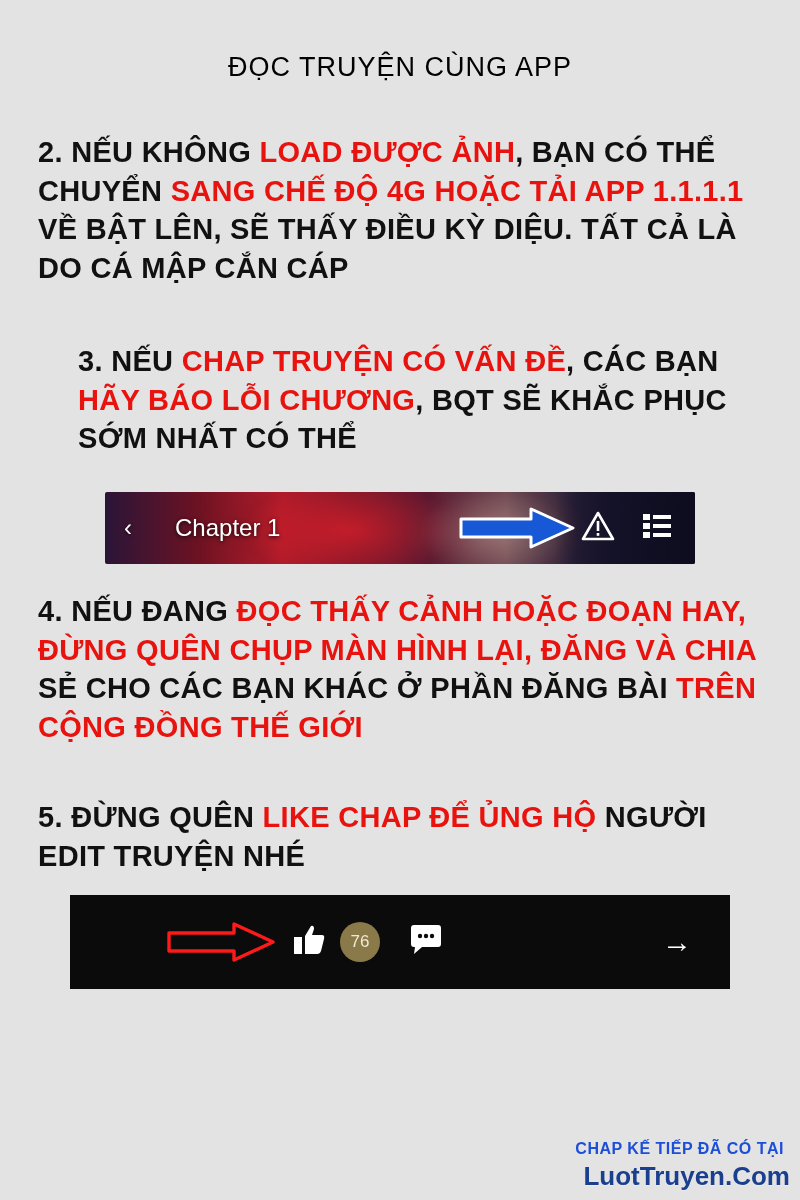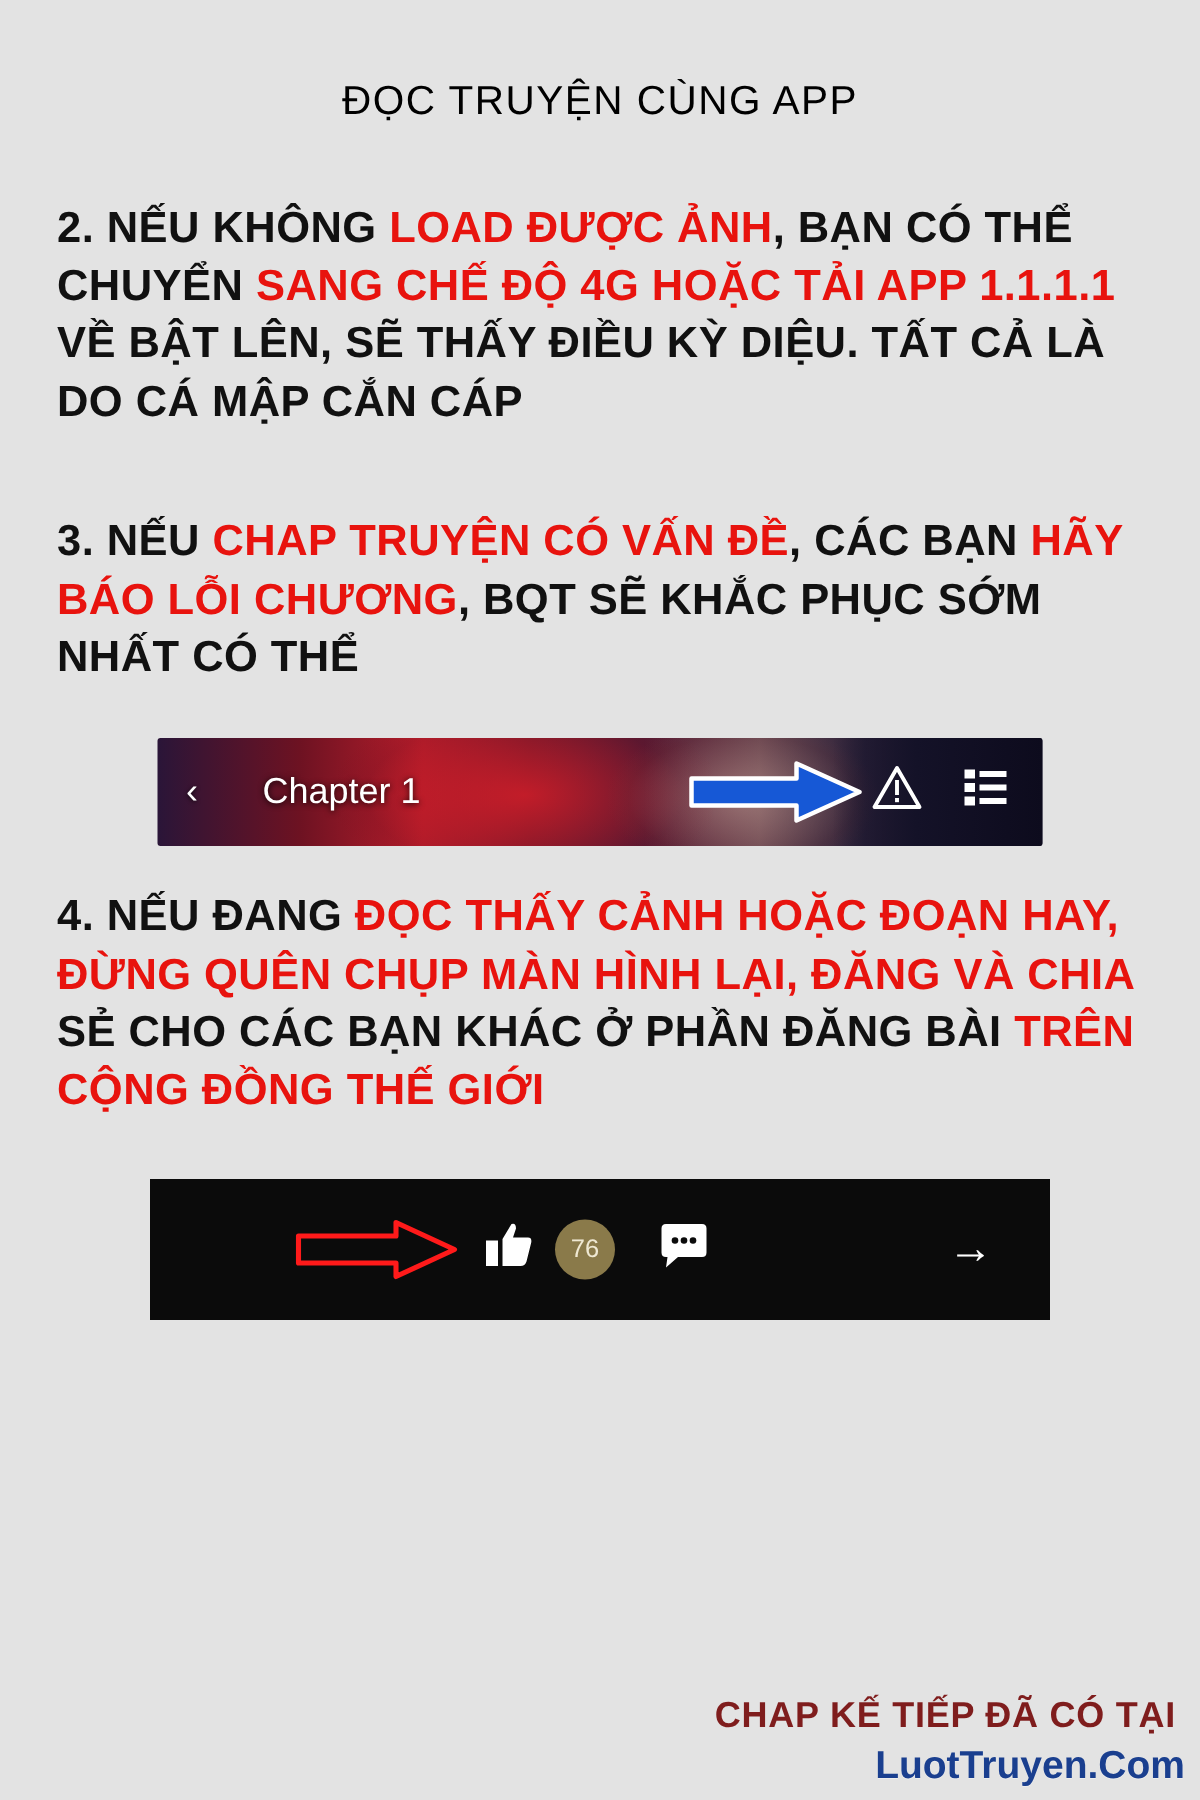--- a/index.html
+++ b/index.html
@@ -36,21 +36,21 @@
     font-size: 29px;
     font-weight: bold;
     line-height: 1.33;
     color: #111;
     letter-spacing: 0.3px;
     margin: 0;
     text-transform: uppercase;
   }
   .p1 { margin-top: 56px; }
   .p2 { margin-top: 50px; }
-  .p3 { margin-top: 55px; }
+  .p3 { margin-top: 55px; margin-left: 40px; }
   .p4 { margin-top: 28px; }
   .p5 { margin-top: 52px; }
   .red { color: #e8130e; text-align: right; }
 
   
   .toolbar-wrap {
     margin: 34px auto 0 auto;
     width: 590px;
     height: 72px;
     position: relative;
@@ -120,22 +120,22 @@
   .tb-right-bg {
     position: absolute;
     right: 0; top: 0; bottom: 0;
     width: 140px;
     background: linear-gradient(90deg, rgba(20,18,40,0) 0%, #141228 40%, #0d0b1d 100%);
     z-index: 2;
   }
 
   
   .bottombar-wrap {
-    margin: 40px auto 0 auto;
-    width: 600px;
+    margin: 20px auto 0 auto;
+    width: 660px;
     height: 94px;
     position: relative;
     background: #0b0b0b;
   }
   .bb-inner {
     position: absolute;
     inset: 0;
     display: flex;
     align-items: center;
     padding-left: 92px;
@@ -176,22 +176,22 @@
     position: absolute;
     right: 38px;
     top: 30px;
     color: #fff;
     font-size: 30px;
   }
   .watermark-line1 {
     position: absolute;
     right: 16px;
     bottom: 42px;
-    color: #7f1d1d;
-    font-size: 24px;
+    color: #1d4ed8;
+    font-size: 16px;
     font-weight: bold;
     letter-spacing: 0.5px;
     z-index: 7;
     text-transform: uppercase;
   }
   .watermark-line2 {
     position: absolute;
     right: 10px;
     bottom: 8px;
     color: #1a3f8f;
@@ -249,20 +249,23 @@
         <polygon points="4,13 74,13 74,3 116,22 74,41 74,31 4,31" fill="#1658d6" stroke="#ffffff" stroke-width="3" stroke-linejoin="round"></polygon>
       </svg>
     </div>
   </div>
 
   <div class="body-block">
     <p class="para p4">
       <span>4. NẾU ĐANG </span><span class="red">ĐỌC THẤY CẢNH HOẶC ĐOẠN HAY, ĐỪNG QUÊN CHỤP MÀN HÌNH LẠI, ĐĂNG VÀ CHIA</span><span> SẺ CHO CÁC BẠN KHÁC Ở PHẦN ĐĂNG BÀI </span><span class="red">TRÊN CỘNG ĐỒNG THẾ GIỚI</span>
     </p>
 
+    <p class="para p5">
+      <span>5. ĐỪNG QUÊN </span><span class="red">LIKE CHAP ĐỂ ỦNG HỘ</span><span> NGƯỜI EDIT TRUYỆN NHÉ</span>
+    </p>
   </div>
 
   <div class="bottombar-wrap">
     <div class="bb-inner">
       <div class="bb-thumb">
         <svg width="34" height="34" viewBox="0 0 34 34" aria-hidden="true">
           <rect x="2" y="14" width="8" height="17" fill="#ffffff"></rect>
           <path d="M13 31 L13 13 L19 3 Q22 2 22 6 L20 12 L30 12 Q33 12 32 16 L29 28 Q28 31 25 31 Z" fill="#ffffff"></path>
         </svg>
       </div>

